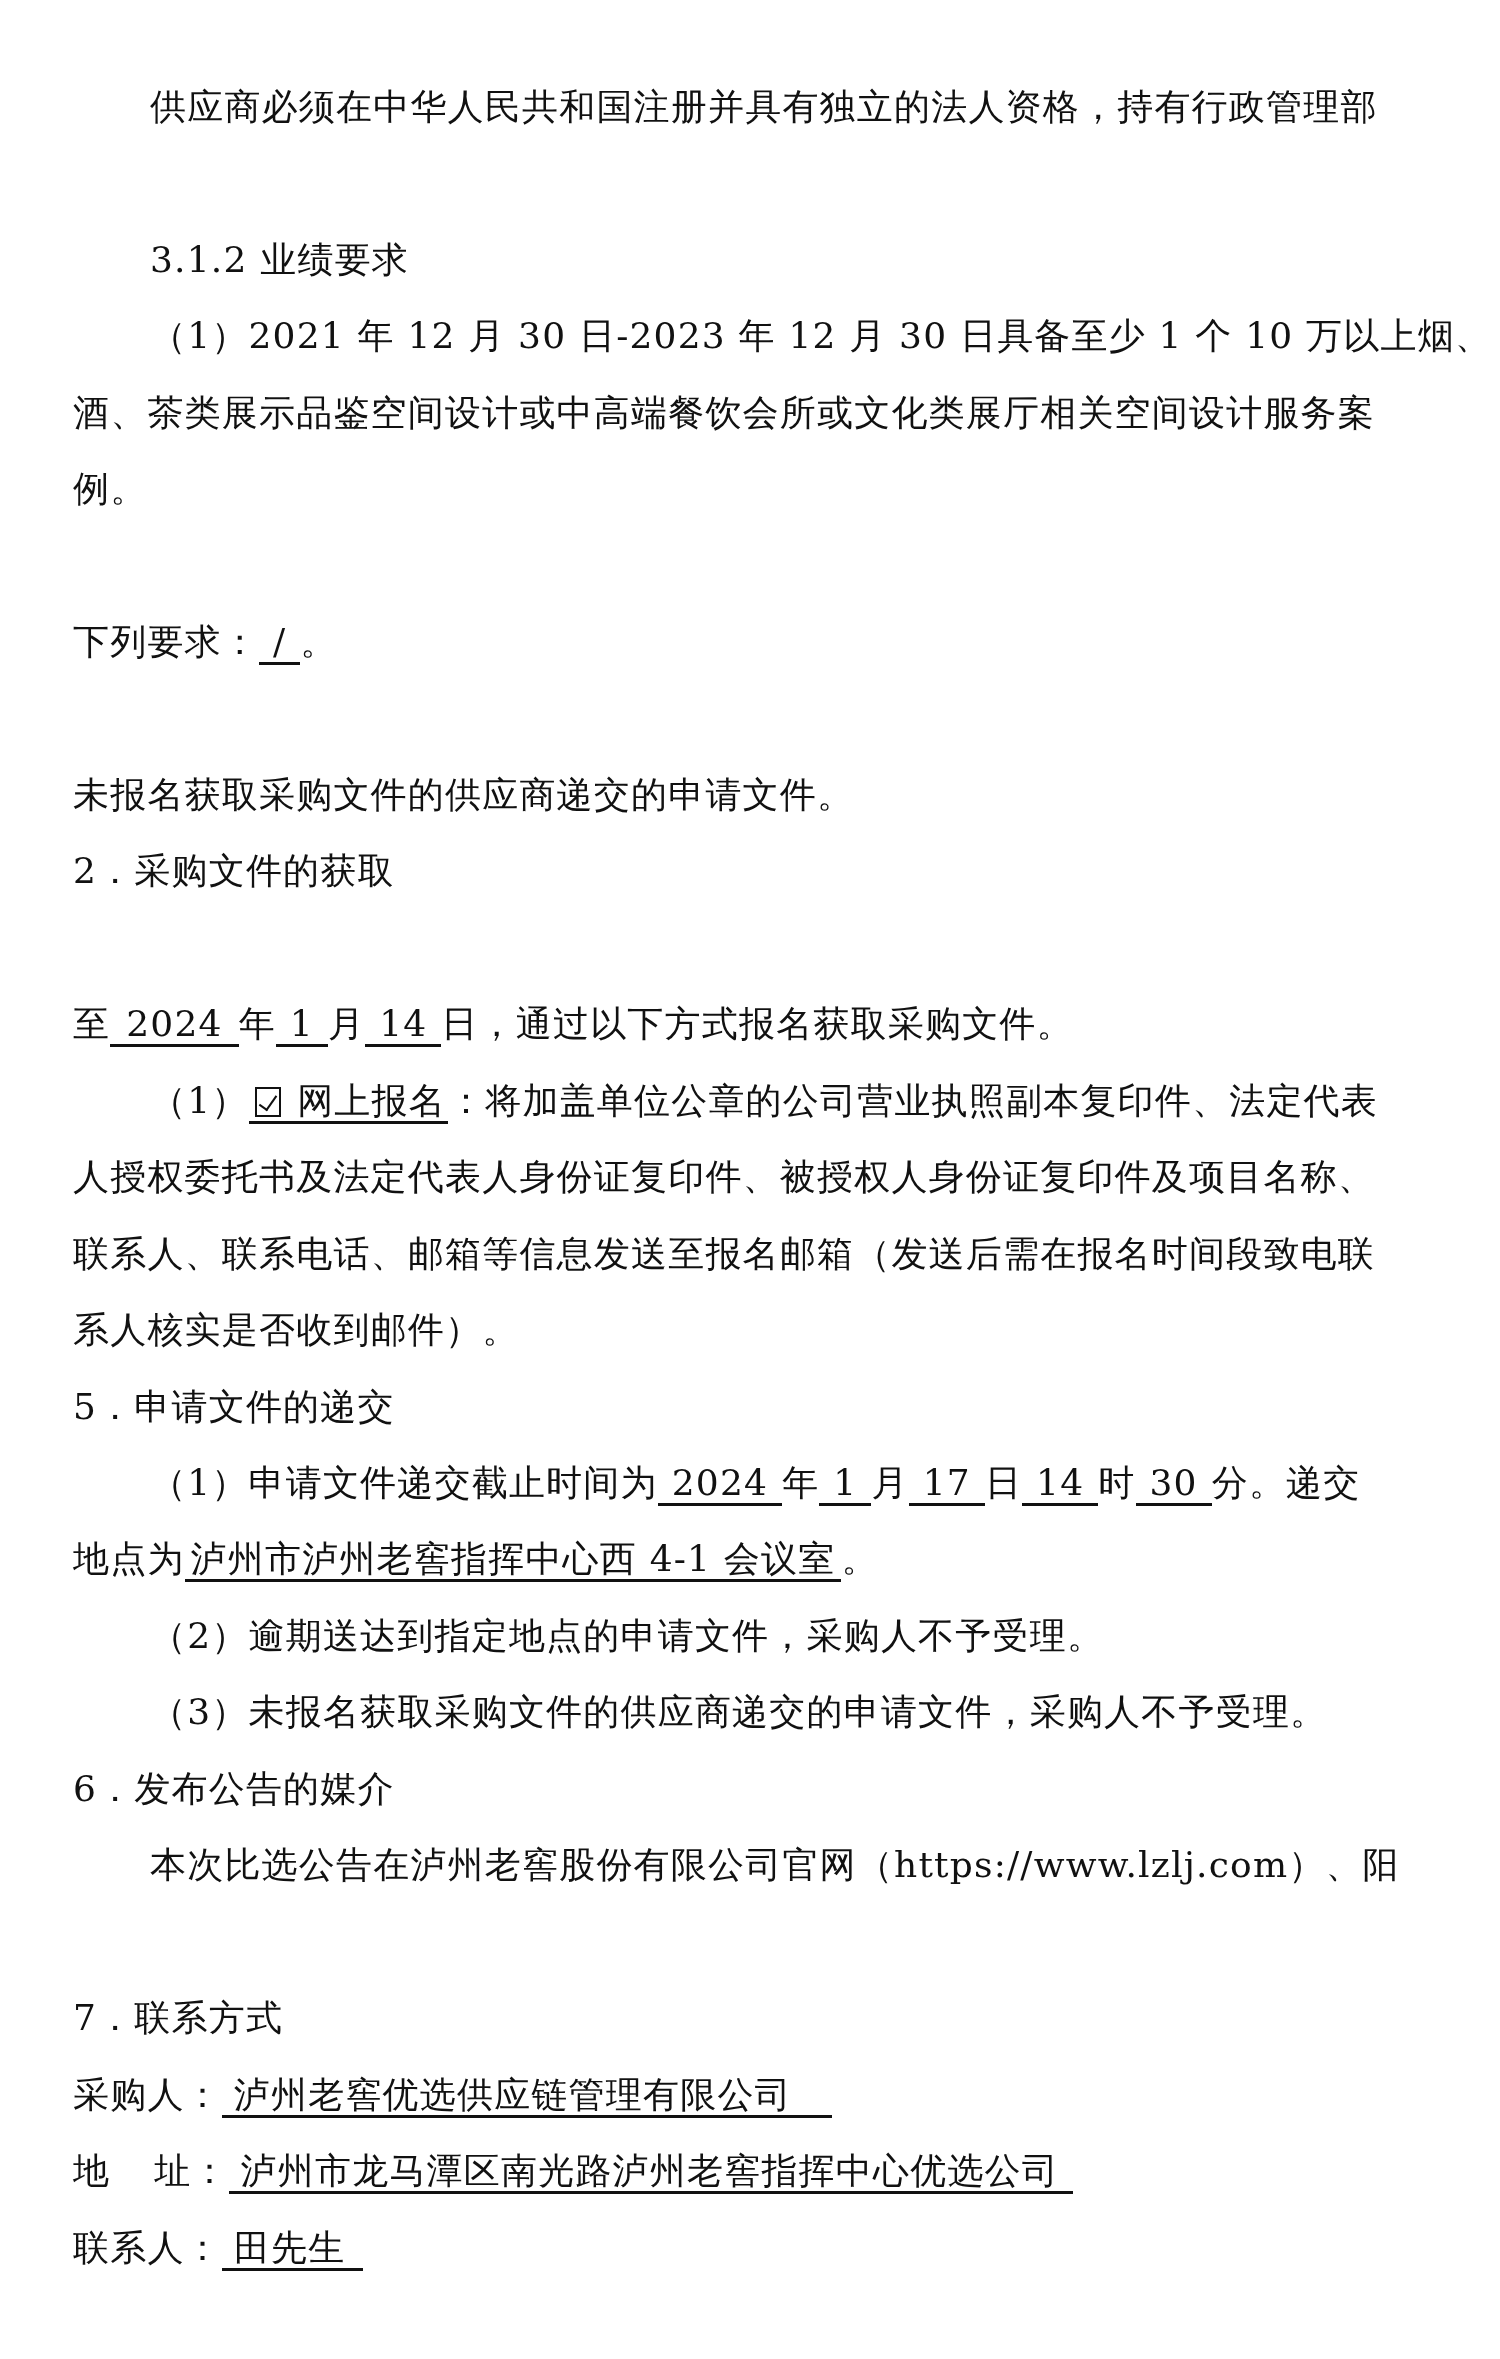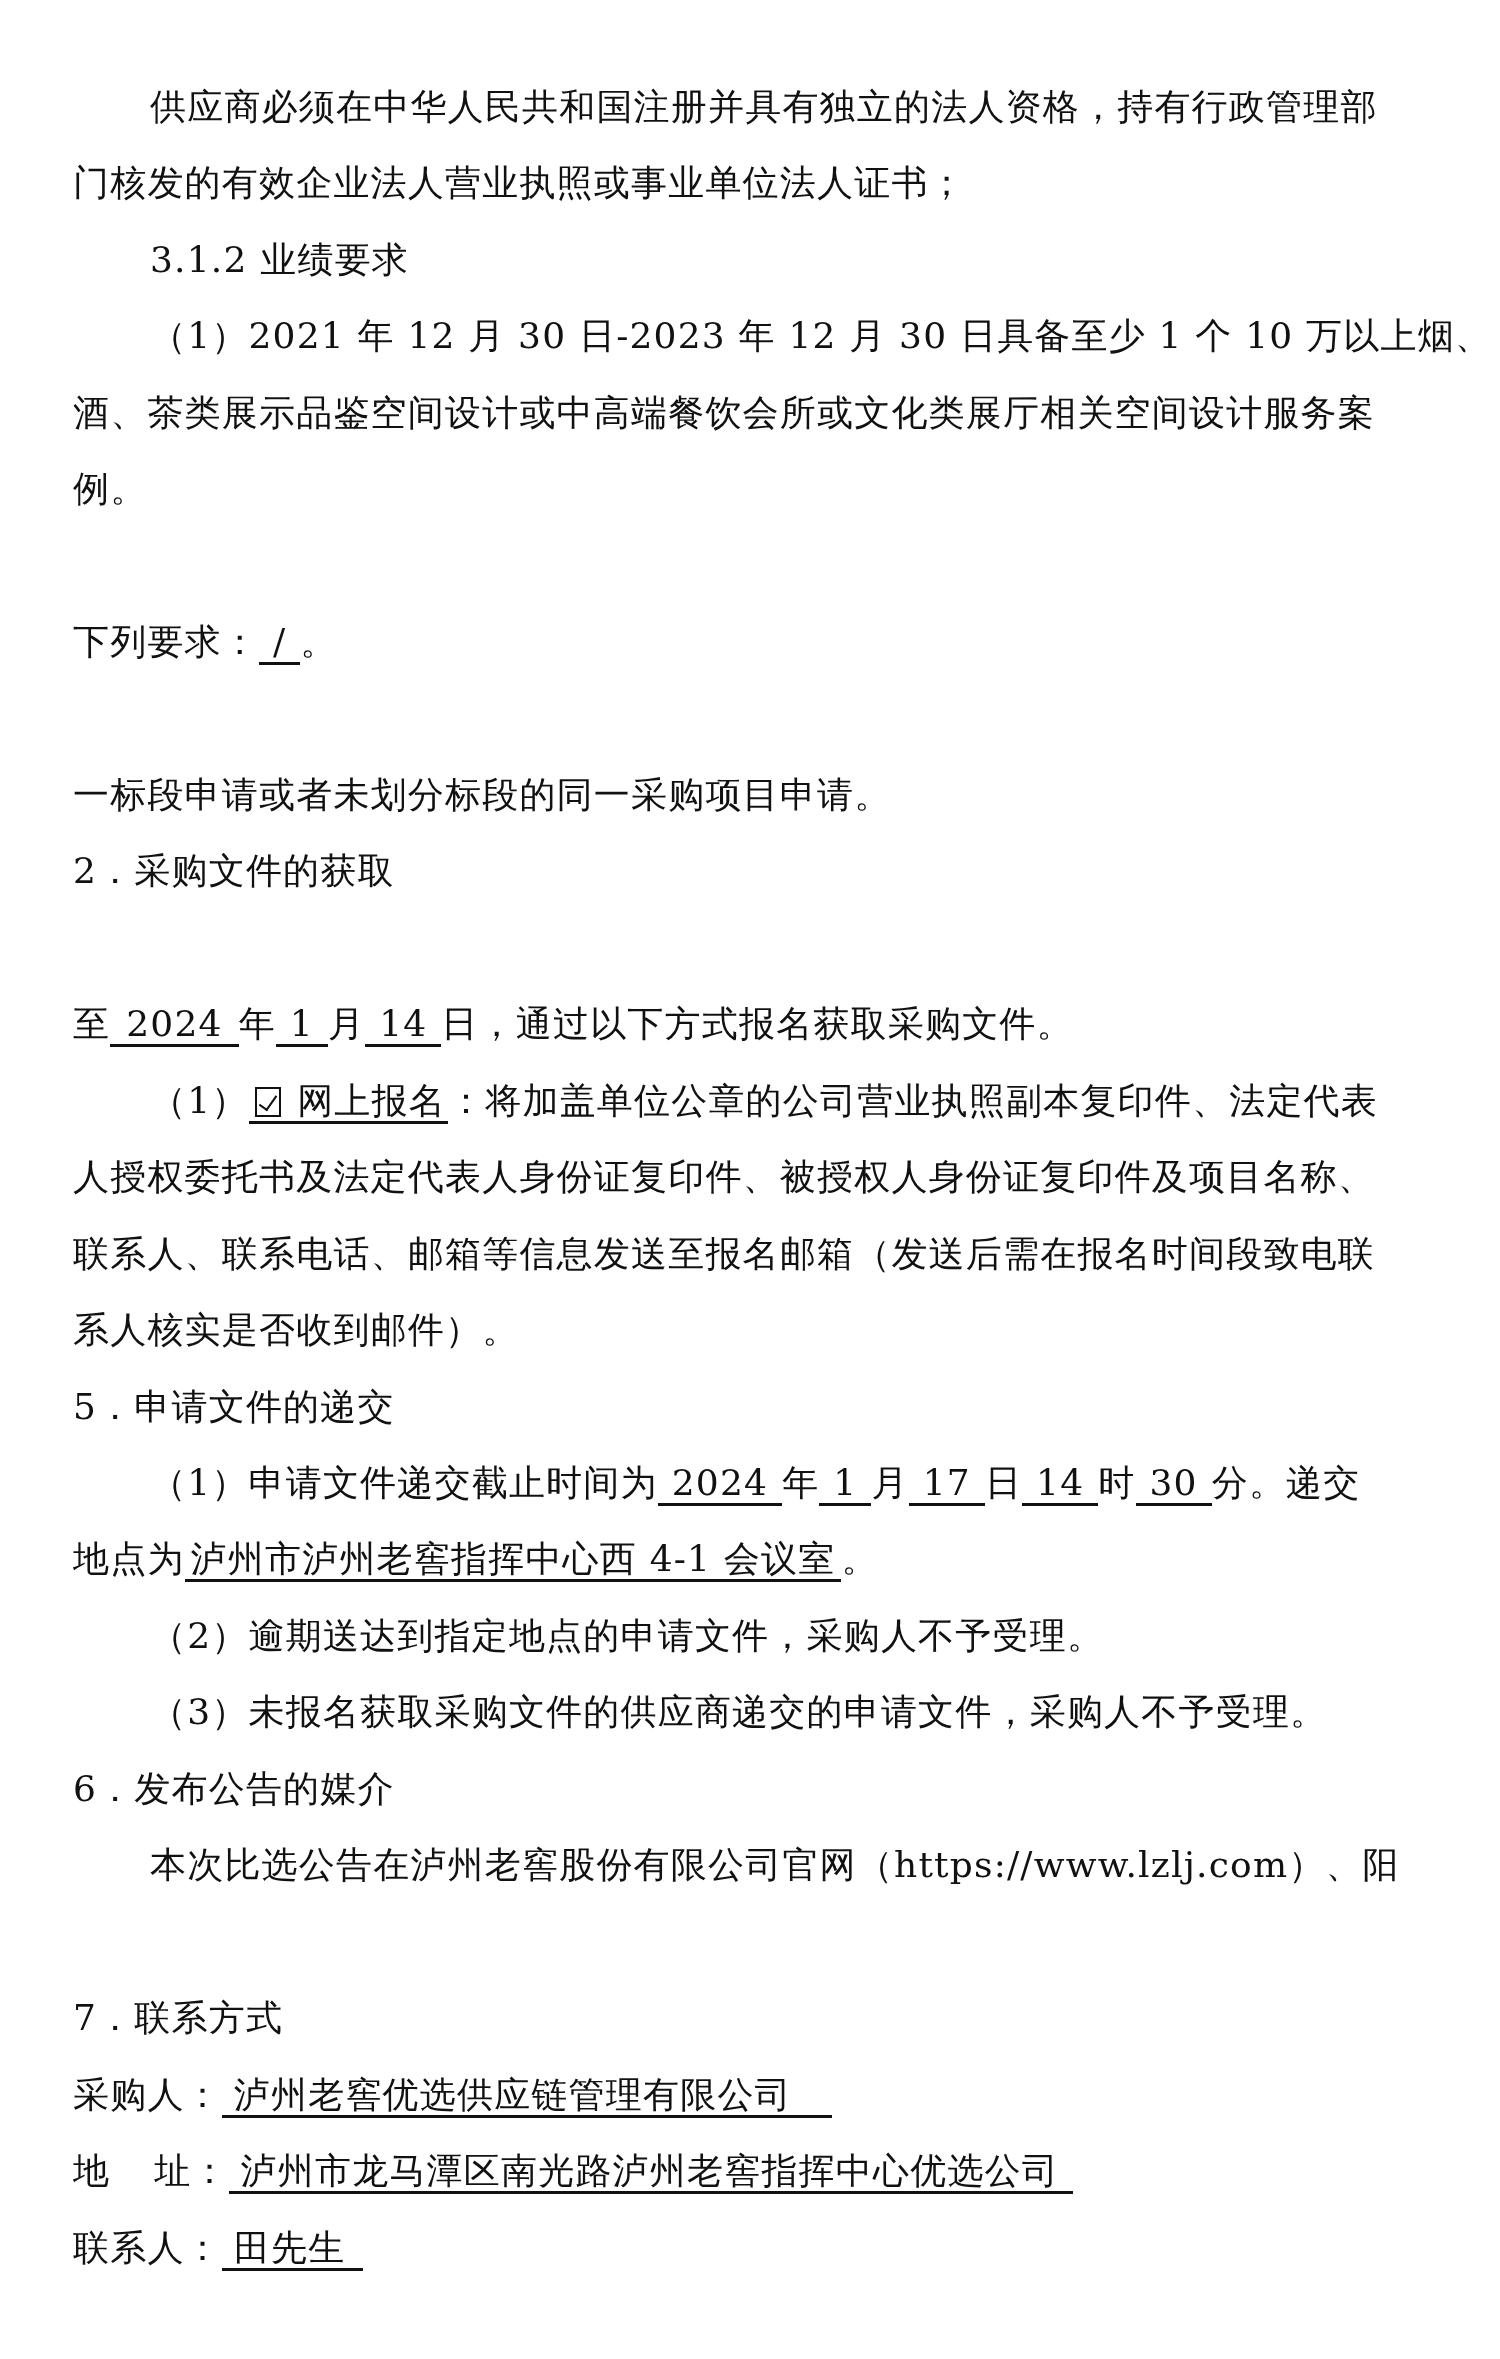--- a/index.html
+++ b/index.html
@@ -64,23 +64,20 @@
 </style>
 </head>
 <body>
 
 <div class="page">
 
   <div class="line indent" style="top:69px">
     <span>供应商必须在中华人民共和国注册并具有独立的法人资格，持有行政管理部</span>
   </div>
 
-  <div class="line" style="top:145px">
-    <span>门核发的有效企业法人营业执照或事业单位法人证书；</span>
-  </div>
 
   <div class="line indent" style="top:222px">
     <span>3.1.2 业绩要求</span>
   </div>
 
   <div class="line indent" style="top:298px">
     <span>（1）2021 年 12 月 30 日-2023 年 12 月 30 日具备至少 1 个 10 万以上烟、</span>
   </div>
 
   <div class="line" style="top:375px">
@@ -91,21 +88,21 @@
     <span>例。</span>
   </div>
 
 
   <div class="line" style="top:604px">
     <span>下列要求：</span><span class="u" style="padding:0 14px">/</span><span>。</span>
   </div>
 
 
   <div class="line" style="top:757px">
-    <span>一标段申请或者未划分标段的同一采购项目申请。</span>
+    <span>未报名获取采购文件的供应商递交的申请文件。</span>
   </div>
 
   <div class="line heading" style="top:833px">
     <span>2．采购文件的获取</span>
   </div>
 
 
   <div class="line" style="top:986px">
     <span>至</span><span class="u" style="padding:0 16px">2024</span><span>年</span><span class="u" style="padding:0 14px">1</span><span>月</span><span class="u" style="padding:0 14px">14</span><span>日，通过以下方式报名获取采购文件。</span>
   </div>

